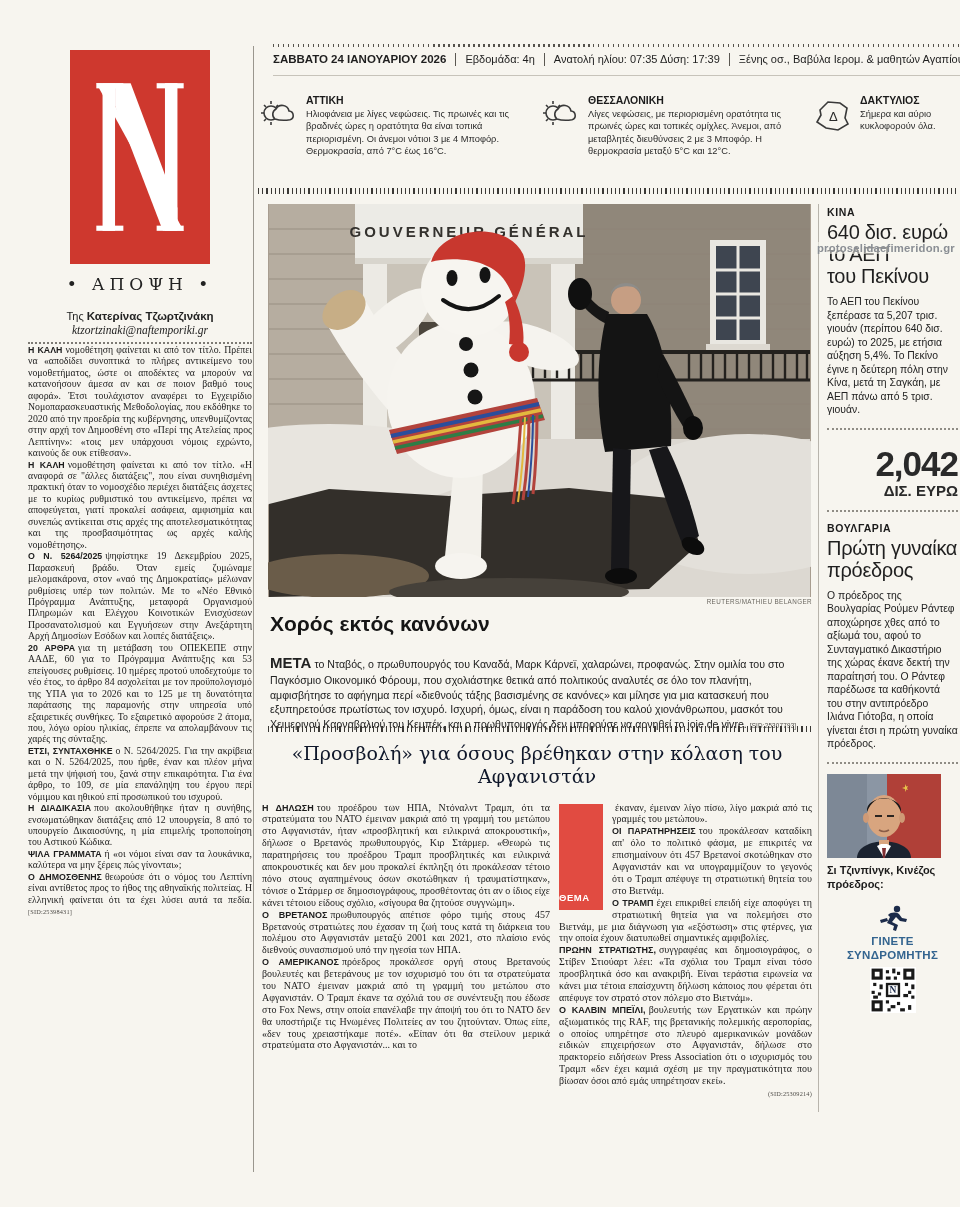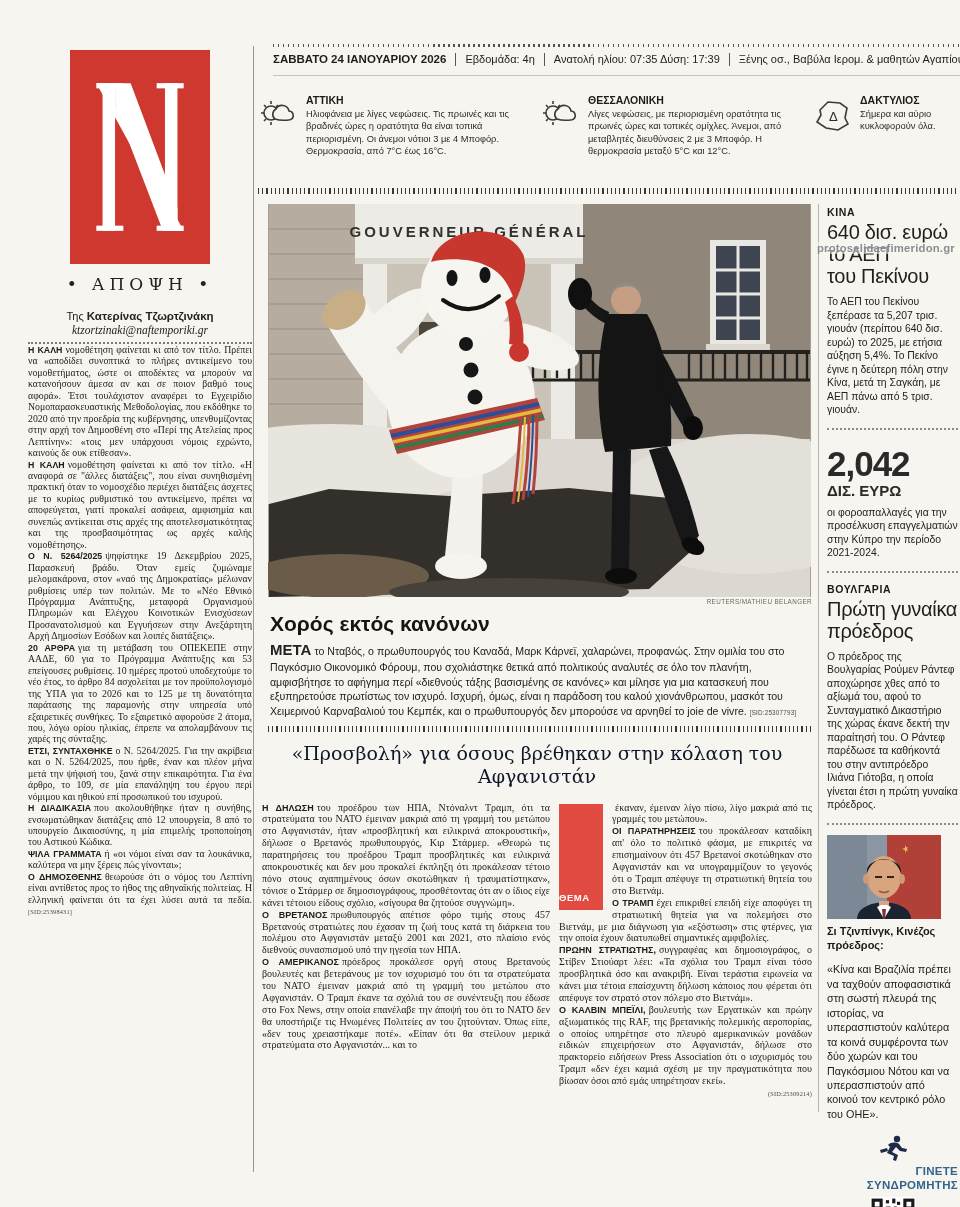--- a/index.html
+++ b/index.html
@@ -55,21 +55,21 @@
     text-align:justify; color:#1c1c1c; }
   .op-body p { margin:0; }
   .lead-in { font-family:"Liberation Sans", sans-serif; font-weight:700; font-size:8.8px;
     padding-right:3px; }
   .sid { font-size:6.3px; color:#4c4a46; letter-spacing:.2px; }
 
   
   .photo-block { position:absolute; left:268px; top:204px; width:544px; }
   .photo { display:block; width:543px; height:393px; background:#a89d90; }
   .credit { text-align:right; font-size:6.3px; letter-spacing:.4px; color:#6b6861; margin-top:1px; }
-  .cap-title { font-size:21px; font-weight:700; margin:7px 0 4px 2px; color:#151515; }
+  .cap-title { font-size:21px; font-weight:700; margin:7px 0 17px 2px; color:#151515; }
   .cap-text { font-size:10.6px; line-height:1.36; color:#222; text-align:left; padding-left:2px; }
   .cap-text b { font-size:15px; padding-right:3px; }
 
   
   .main-article { position:absolute; left:262px; top:738px; width:550px; }
   .headline { font-family:"DejaVu Serif", serif; font-weight:400; font-size:19px;
     line-height:1.2; text-align:center; color:#0f172a; margin:4px 10px 14px 10px; }
   .cols { display:flex; gap:9px; }
   .col { font-family:"Liberation Serif", serif; font-size:10px; line-height:1.19;
     text-align:justify; color:#1c1c1c; }
@@ -85,29 +85,29 @@
 
   
   .sidebar { position:absolute; left:827px; top:206px; width:131px; }
   .kicker { font-size:10.5px; font-weight:700; letter-spacing:.6px; color:#1a1a1a; margin-bottom:3px; }
   .sb-h { font-size:20px; line-height:1.1; font-weight:400; color:#1f1f1f; letter-spacing:-.3px; }
   .sb-body { font-size:10.4px; line-height:1.3; color:#222; margin-top:8px; }
   .sb-sep { border-top:2px dotted #8f8c85; margin:11px 0 10px 0; }
   .china-h { position:relative; }
   .watermark { position:absolute; left:-10px; top:21px; width:152px; font-size:11.3px;
     font-weight:700; color:#8a8e94; letter-spacing:.2px; background:rgba(247,245,239,.55); }
-  .stat { text-align:left; margin-top:16px; }
+  .stat { text-align:right; margin-top:16px; }
   .stat-val { font-size:35px; font-weight:700; letter-spacing:-1px; color:#2a2a2a; line-height:1; }
   .stat-unit { font-size:15px; font-weight:700; color:#2a2a2a; margin-top:1px; }
   .stat-cap { font-size:10.4px; line-height:1.3; margin-top:7px; color:#222; }
   .xi-photo { display:block; width:114px; height:84px; margin:2px 0 6px 0; }
   .quote-cap { font-size:11px; font-weight:700; line-height:1.25; margin-bottom:10px; }
   .quote-text { font-size:10.8px; line-height:1.34; color:#222; }
   .subscribe { margin-top:14px; text-align:center; cursor:pointer; }
-  .sub-label { color:#33648f; font-weight:700; font-size:11.5px; line-height:1.15; letter-spacing:.3px;text-align:right; }
+  .sub-label { color:#33648f; font-weight:700; font-size:11.5px; line-height:1.15; letter-spacing:.3px; }
   .qr { margin-top:5px; }
 </style>
 </head>
 <body>
 
 <div class="page">
 
   <aside class="left-rail">
     <div class="logo-box">
       <svg width="104" height="158" viewBox="0 0 100 150">
@@ -324,21 +324,20 @@
         <div>το ΑΕΠ</div>
         <div>του Πεκίνου</div>
         <div class="watermark">protoselidaefimeridon.gr</div>
       </div>
       <div class="sb-body">Το ΑΕΠ του Πεκίνου ξεπέρασε τα 5,207 τρισ. γιουάν (περίπου 640 δισ. ευρώ) το 2025, με ετήσια αύξηση 5,4%. Το Πεκίνο έγινε η δεύτερη πόλη στην Κίνα, μετά τη Σαγκάη, με ΑΕΠ πάνω από 5 τρισ. γιουάν.</div>
     </div>
     <div class="sb-sep"></div>
     <div class="stat">
       <div class="stat-val">2,042</div>
       <div class="stat-unit">ΔΙΣ. ΕΥΡΩ</div>
-      <div class="stat-cap">οι φοροαπαλλαγές για την προσέλκυση επαγγελματιών στην Κύπρο την περίοδο 2021-2024.</div>
     </div>
     <div class="sb-sep"></div>
     <div>
       <div class="kicker">ΒΟΥΛΓΑΡΙΑ</div>
       <div class="sb-h">Πρώτη γυναίκα πρόεδρος</div>
       <div class="sb-body">Ο πρόεδρος της Βουλγαρίας Ρούμεν Ράντεφ αποχώρησε χθες από το αξίωμά του, αφού το Συνταγματικό Δικαστήριο της χώρας έκανε δεκτή την παραίτησή του. Ο Ράντεφ παρέδωσε τα καθήκοντά του στην αντιπρόεδρο Ιλιάνα Γιότοβα, η οποία γίνεται έτσι η πρώτη γυναίκα πρόεδρος.</div>
     </div>
     <div class="sb-sep"></div>
     <div>
       <svg class="xi-photo" viewBox="0 0 114 84">
@@ -351,21 +350,20 @@
         <path d="M50 72 L57 84 L64 72 L60 70 L54 70 Z" fill="#ffffff"></path>
         <path d="M55 74 L59 74 L58 84 L56 84 Z" fill="#7e2f33"></path>
         <ellipse cx="57" cy="42" rx="17" ry="21" fill="#d8a57f"></ellipse>
         <path d="M40 38 C38 20 76 20 74 38 C70 28 64 24 57 24 C50 24 44 28 40 38 Z" fill="#17181a"></path>
         <ellipse cx="39" cy="44" rx="3" ry="5" fill="#cf9a76"></ellipse>
         <ellipse cx="75" cy="44" rx="3" ry="5" fill="#cf9a76"></ellipse>
         <path d="M48 42h7M60 42h7" stroke="#2a2420" stroke-width="2"></path>
         <path d="M52 56 Q57 59 62 56" stroke="#8a5d48" stroke-width="1.6" fill="none"></path>
       </svg>
       <div class="quote-cap">Σι Τζινπίνγκ, Κινέζος πρόεδρος:</div>
-      <div class="quote-text">«Κίνα και Βραζιλία πρέπει να ταχθούν αποφασιστικά στη σωστή πλευρά της ιστορίας, να υπερασπιστούν καλύτερα τα κοινά συμφέροντα των δύο χωρών και του Παγκόσμιου Νότου και να υπερασπιστούν από κοινού τον κεντρικό ρόλο του ΟΗΕ».</div>
     </div>
     <div class="subscribe">
       <svg width="30" height="26" viewBox="0 0 30 26">
         <g fill="#1c2b4a">
           <circle cx="19" cy="4" r="3.2"></circle>
           <path d="M10 10 C13 7 18 7 21 9 L24 13 L29 14 L28 17 L22 16 L18 12 L14 17 L20 20 L18 26 L15 25 L16 21 L9 18 L12 12 Z"></path>
           <path d="M9 13 L2 15 L3 18 L10 16 Z"></path>
         </g>
       </svg>
       <div class="sub-label">

